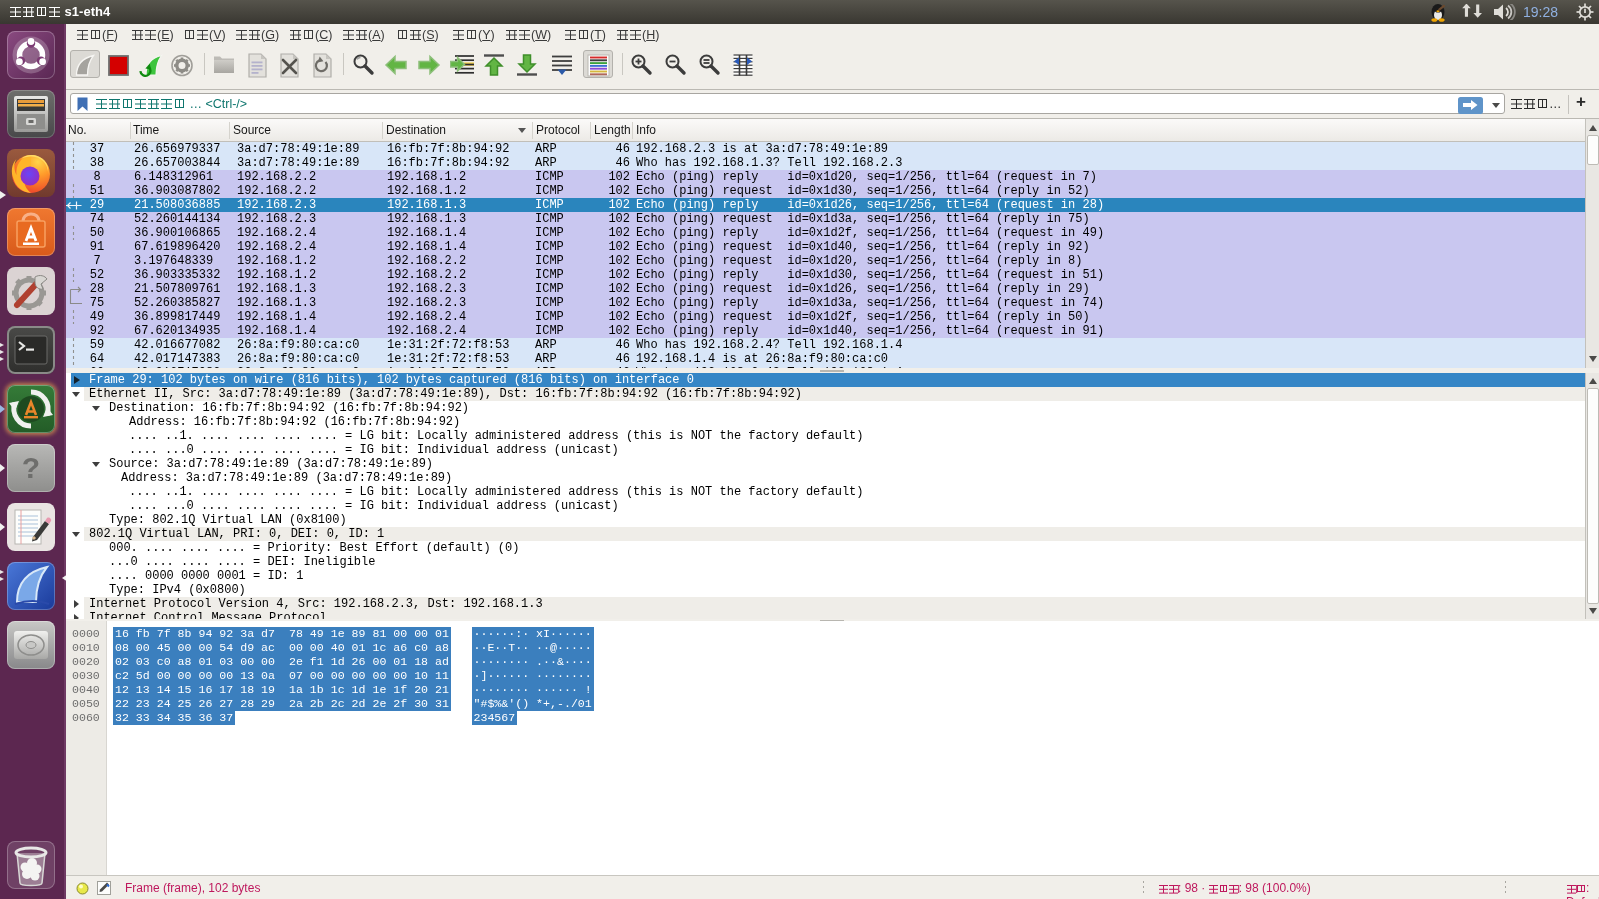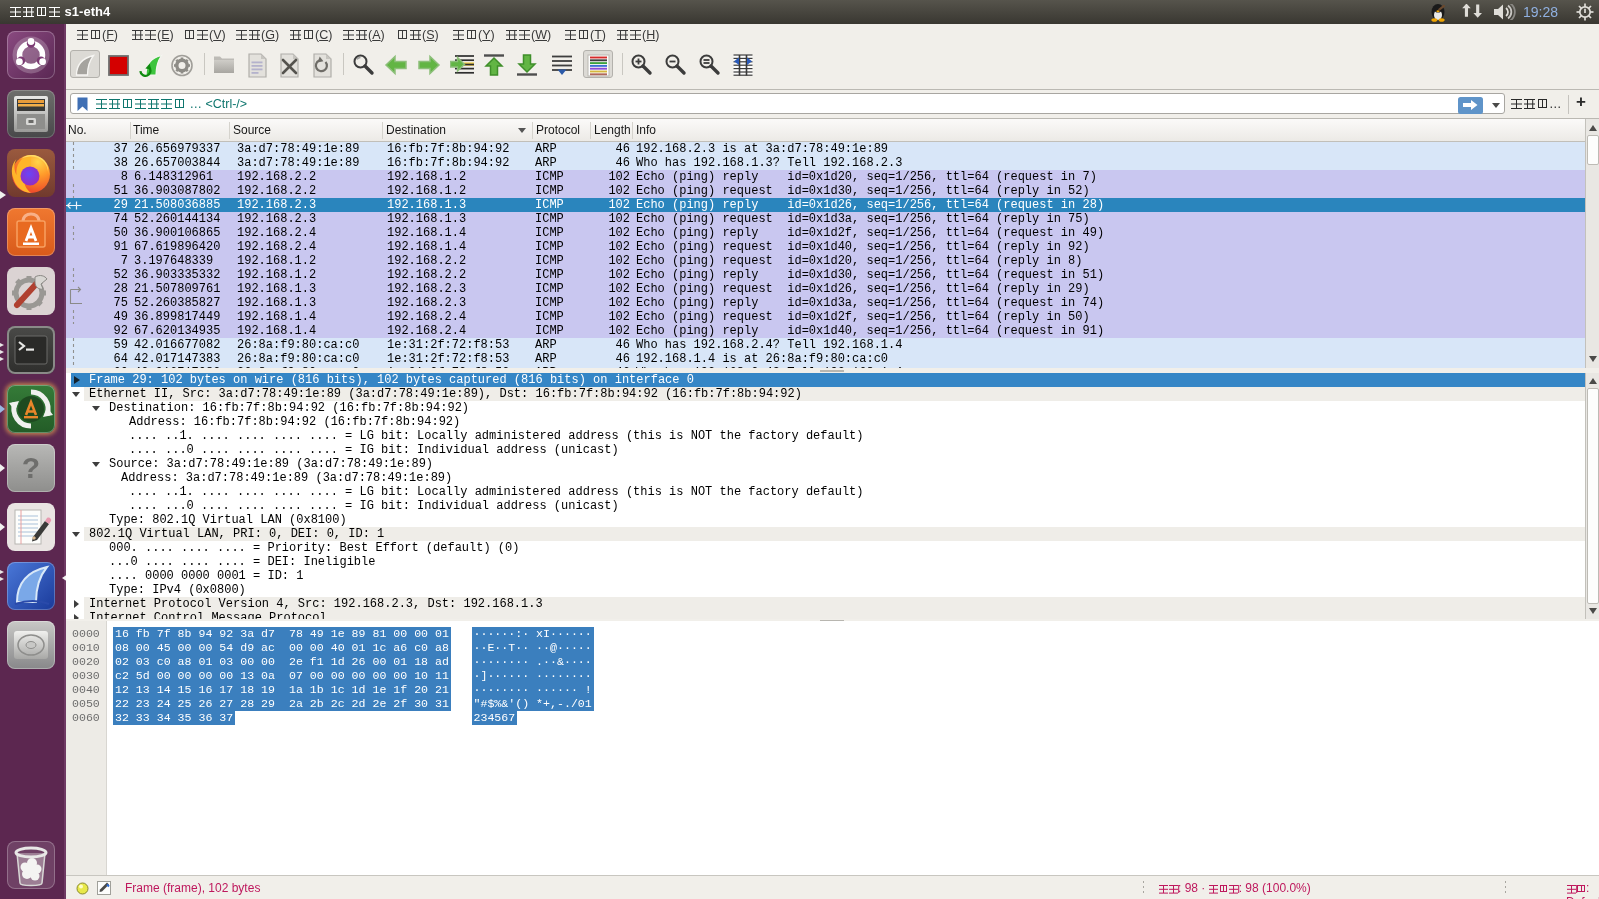--- a/index.html
+++ b/index.html
@@ -34,21 +34,21 @@
 #filterbox{left:4px;top:3px;width:1435px;height:21px;background:#fff;border:1px solid #a8a6a1;border-radius:3px;}
 
 #plist{left:66px;top:119px;width:1519px;height:250px;background:#fff;overflow:hidden;}
 #phead{left:0;top:0;width:1519px;height:23px;background:linear-gradient(#fbfaf9,#eceae6);border-bottom:1px solid #c1bfb9;color:#191919;font-size:12px;}
 .hc{position:absolute;top:4px;}
 .prow{position:absolute;left:0;width:1519px;height:14px;}
 .c-arp{background:#d8e6f8;}
 .c-icmp{background:#c9c7f0;}
 .c-sel{background:#2a85bd;color:#fff;}
 .prow span{position:absolute;top:0;}
-.cn{left:0;width:62px;text-align:right;}
+.cn{left:0;width:62px;text-align:center;}
 .ct{left:68px;}
 .cs{left:171px;}
 .cd{left:321px;}
 .cp{left:469px;}
 .cl{left:523px;width:41px;text-align:right;}
 .ci{left:570px;}
 
 #dtree{left:66px;top:373px;width:1519px;height:246px;background:#fff;overflow:hidden;}
 .trow{position:absolute;left:0;width:1519px;height:14px;}
 

